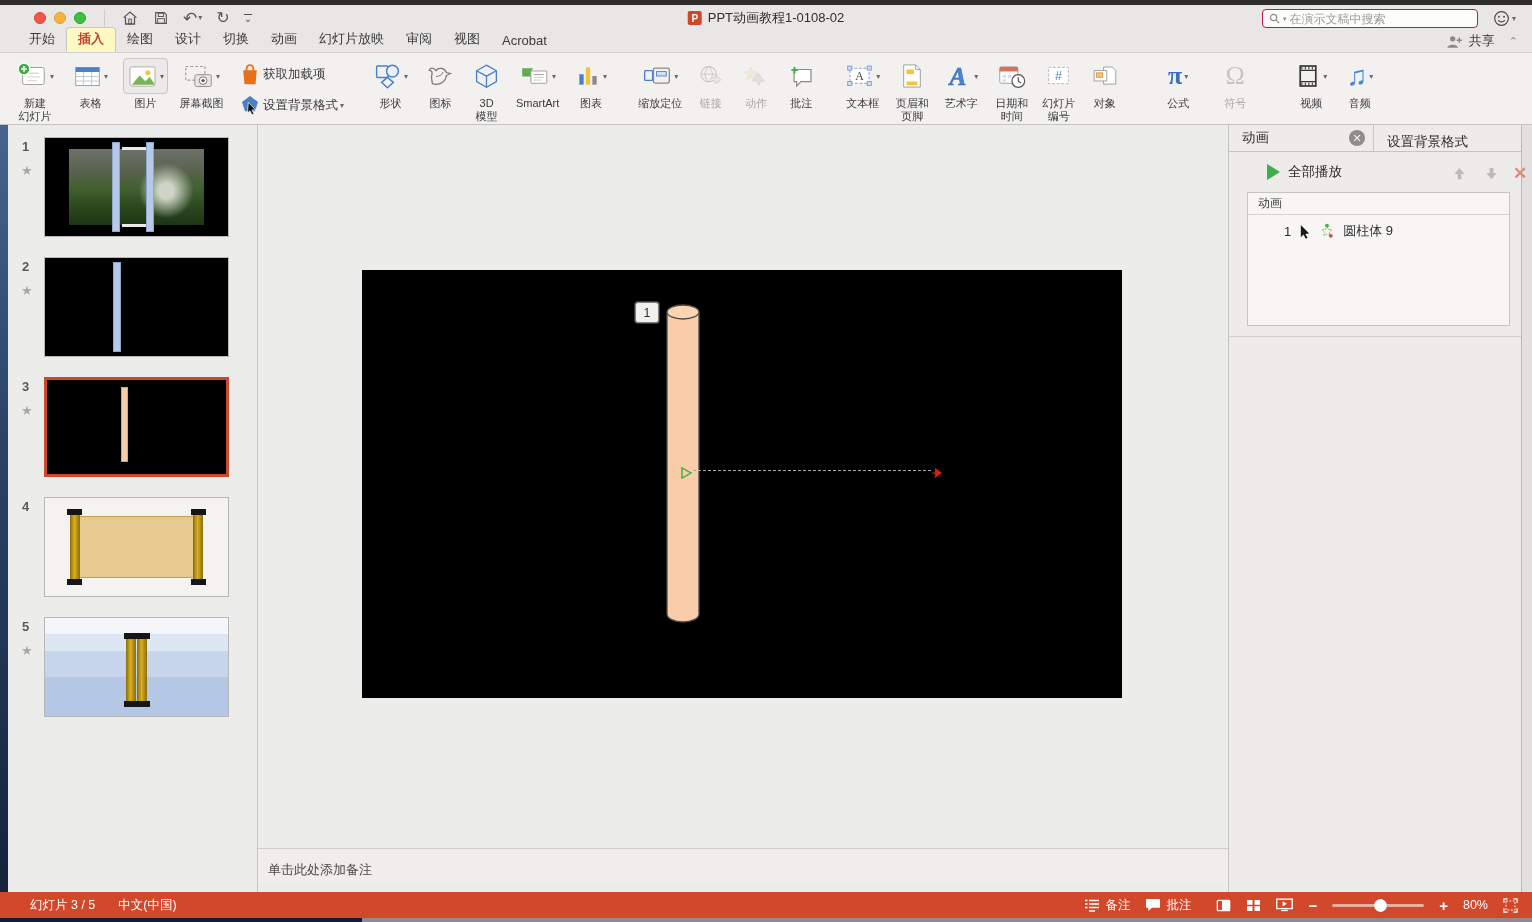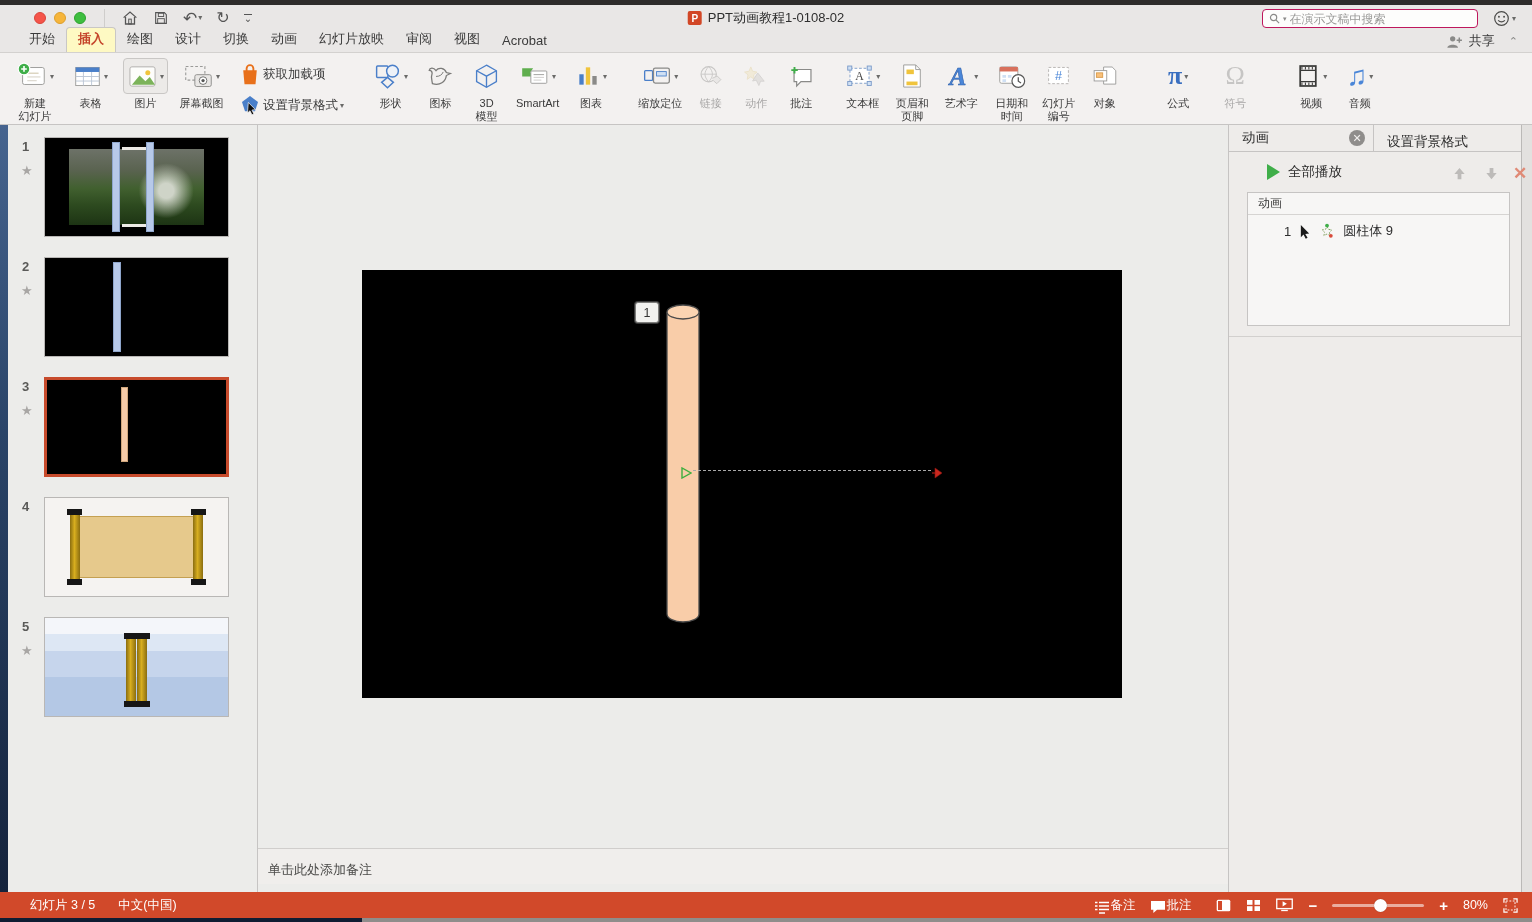--- a/index.html
+++ b/index.html
@@ -91,21 +91,21 @@
   .anim-ctl { position:absolute; top:12px; display:flex; align-items:center; justify-content:center; width:18px; height:18px; }
   .anim-x { color:#e08a76; font-size:17px; font-weight:bold; line-height:1; }
   .animlist { position:absolute; left:18px; top:67px; width:263px; height:134px; background:#f7f6f5; border:1px solid #c6c4c3; }
   .animlist-header { height:22px; border-bottom:1px solid #d6d4d2; display:flex; align-items:center; padding-left:10px; font-size:12px; color:#3a3a3a; }
   .anim-item { display:flex; align-items:center; gap:8px; padding:7px 0 0 36px; font-size:13px; color:#2e2e2e; }
   .panel-div { position:absolute; left:0; top:211px; width:292px; border-top:1px solid #d2d0ce; }
   
   .statusbar { position:absolute; top:892px; left:0; width:100%; height:26px; background:#d1492a; color:#fff; display:flex; align-items:center; font-size:12.5px; }
   .sb-left { display:flex; gap:23px; margin-left:30px; }
   .sb-right { position:absolute; right:14px; display:flex; align-items:center; gap:15px; }
-  .sb-item { display:flex; align-items:flex-end; }
+  .sb-item { display:flex; align-items:center; gap:5px; }
   .slider { width:92px; height:3px; background:rgba(255,255,255,.55); border-radius:2px; position:relative; }
   .slider-thumb { position:absolute; left:45%; top:-5px; width:13px; height:13px; border-radius:50%; background:#fff; box-shadow:0 0 1px rgba(0,0,0,.4); }
   .sb-sign { font-size:15px; font-weight:bold; line-height:1; }
   
   .bottom-strip { position:absolute; top:918px; left:0; width:100%; height:4px; background:#8f8d8b; }
   .bottom-strip .dark { position:absolute; left:0; top:0; width:362px; height:4px; background:#101d33; }
   .i { display:inline-flex; align-items:center; justify-content:center; }
 </style>
 </head>
 <body>

